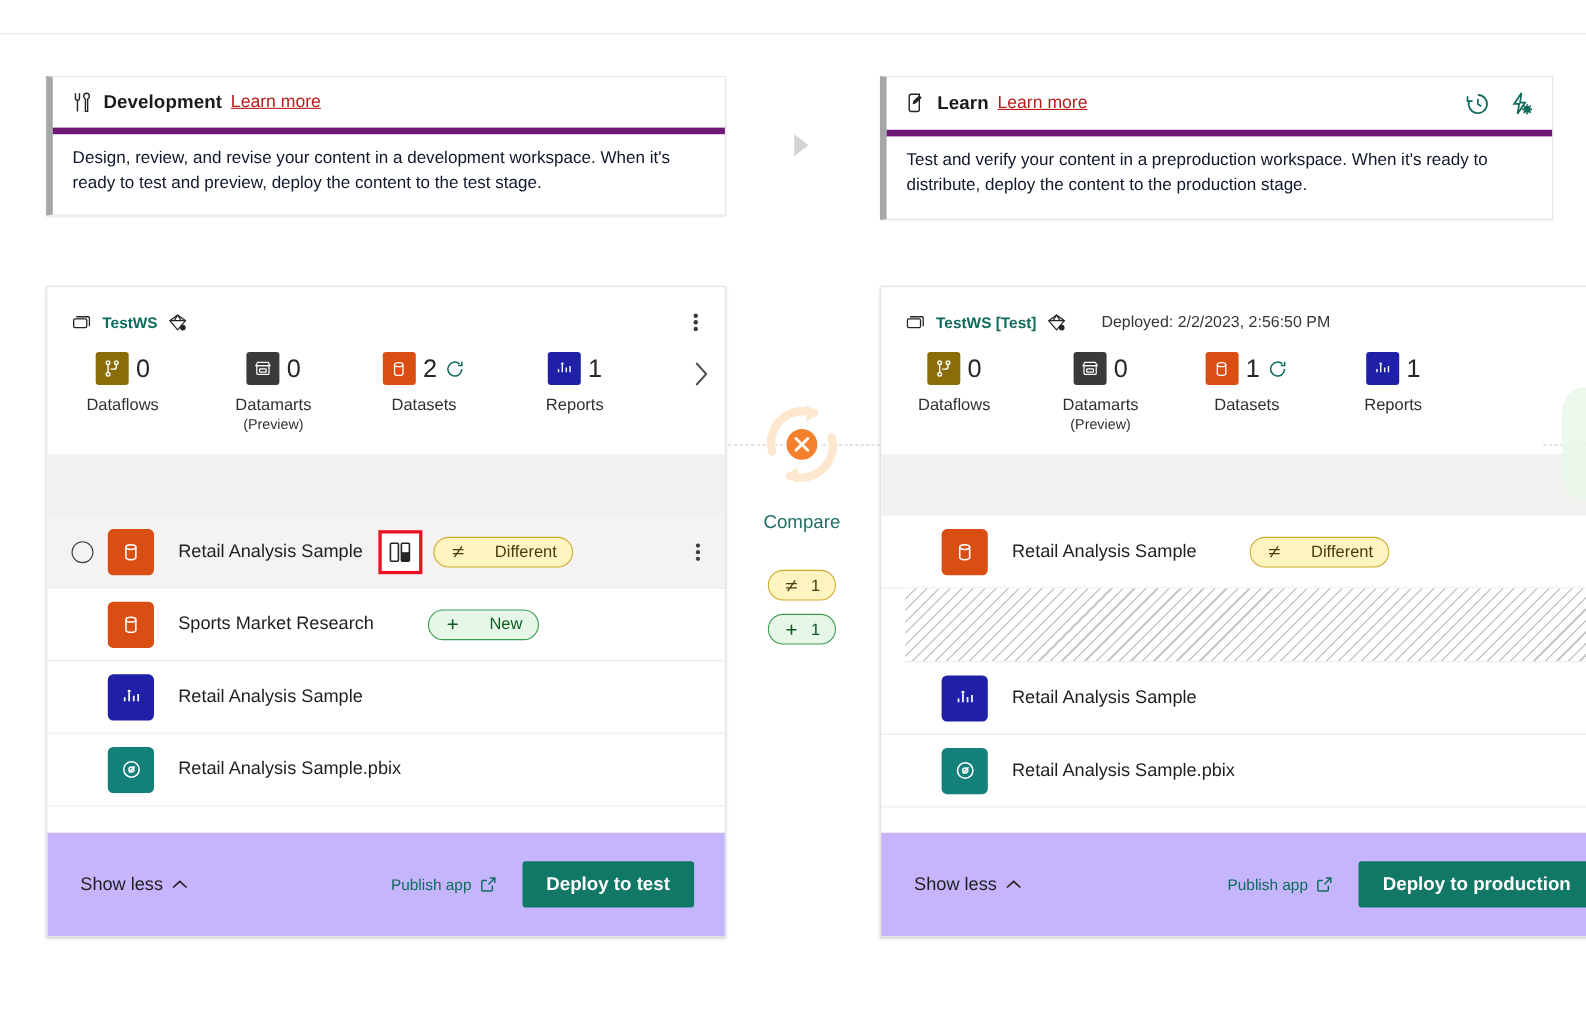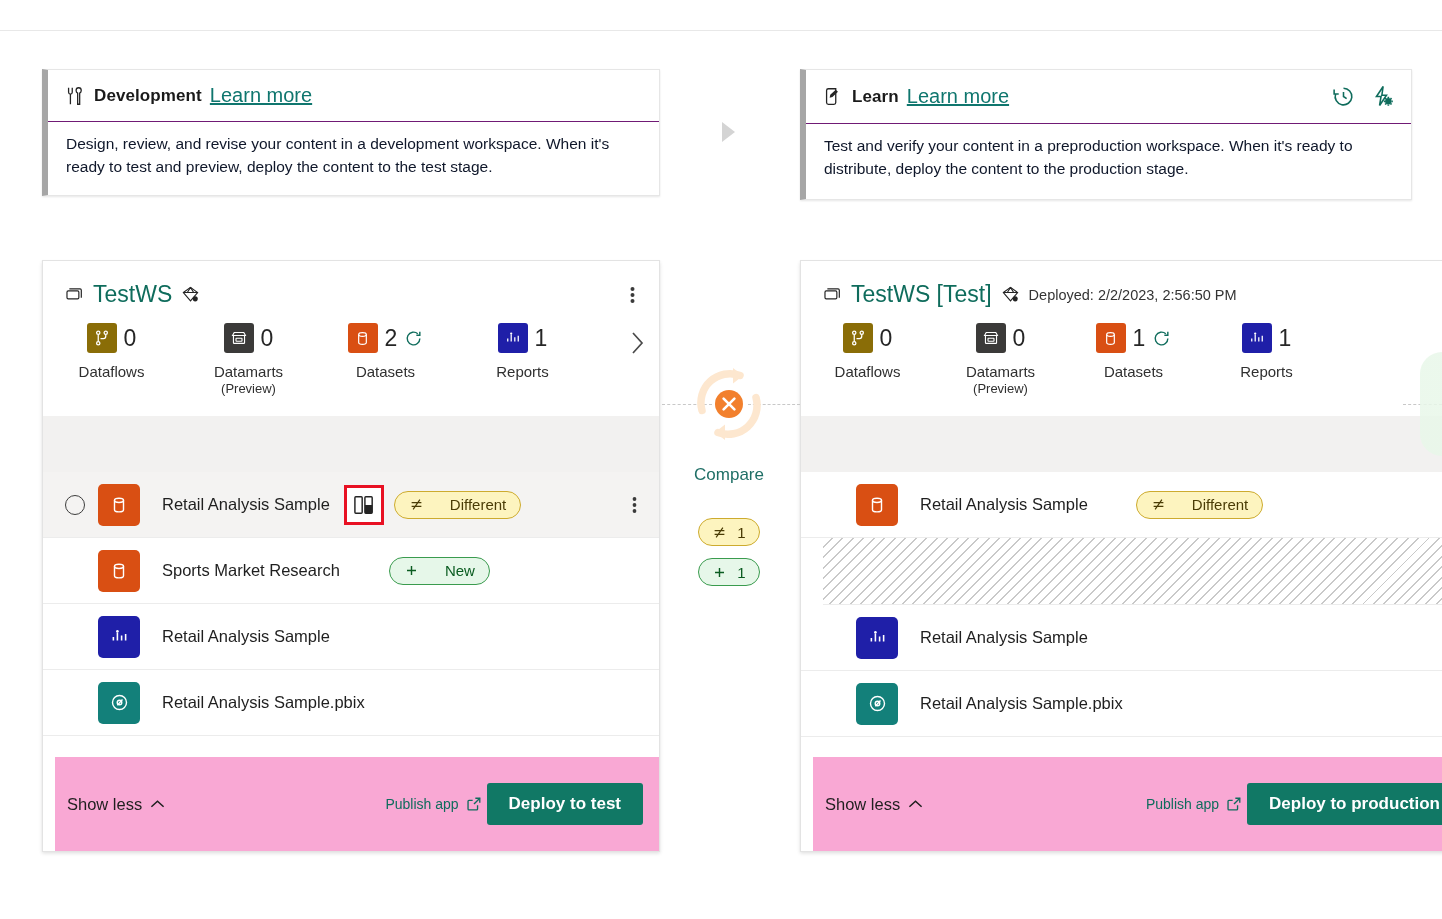--- a/index.html
+++ b/index.html
@@ -21,25 +21,25 @@
     background:#fff;
     border:1px solid #e6e6e6;
     border-left:6px solid #a6a6a6;
     box-shadow:0 1px 2px rgba(0,0,0,.10);
     box-sizing:border-box;
   }
   #stage-dev{left:42px;top:69px;width:618px;height:127px;}
   #stage-test{left:800px;top:69px;width:612px;height:131px;}
   .stage-head{
     height:52px;display:flex;align-items:center;gap:8px;
-    padding:0 16px;border-bottom:1px solid #701a75;box-sizing:border-box;
+    padding:0 16px;border-bottom:6px solid #701a75;box-sizing:border-box;
   }
   #stage-test .stage-head{height:54px;}
   .stage-title{font-size:17px;font-weight:bold;color:#1a1a1a;letter-spacing:.1px;}
-  .learn-more{font-size:20px;color:#0f766e;text-decoration:underline;cursor:pointer;}
+  .learn-more{font-size:16px;color:#b91c1c;text-decoration:underline;cursor:pointer;}
   .stage-desc{
     padding:10px 20px 0 18px;font-size:15.5px;line-height:23px;color:#0f172a;
   }
   .stage-head-actions{margin-left:auto;display:flex;align-items:center;gap:14px;}
   .ico-btn{cursor:pointer;display:flex;align-items:center;}
 
   .flow-arrow{
     position:absolute;left:722px;top:122px;width:0;height:0;
     border-top:10px solid transparent;border-bottom:10px solid transparent;
     border-left:13px solid #d4d4d4;
@@ -48,22 +48,22 @@
   
   .ws-card{
     position:absolute;background:#fff;border:1px solid #e3e3e3;
     box-shadow:0 1.6px 3.6px rgba(0,0,0,.13),0 .3px .9px rgba(0,0,0,.10);
     box-sizing:border-box;overflow:hidden;
   }
   #ws-dev{left:42px;top:260px;width:618px;height:592px;}
   #ws-test{left:800px;top:260px;width:679px;height:592px;}
 
   .ws-head{display:flex;align-items:center;padding:20px 18px 0 22px;gap:9px;}
-  .ws-name{font-size:23px;font-weight:normal;color:#0f6c5c;}
-  .ws-deployed{font-size:14.5px;color:#343434;margin-left:0;}
+  .ws-name{font-size:14px;font-weight:bold;color:#0f6c5c;}
+  .ws-deployed{font-size:14.5px;color:#343434;margin-left:22px;}
   .kebab{margin-left:auto;cursor:pointer;padding:2px 6px;}
 
   .stats{display:flex;align-items:flex-start;padding:14px 0 0 0;position:relative;}
   .stat{width:137px;display:flex;flex-direction:column;align-items:center;cursor:pointer;}
   #ws-test .stat{width:133px;}
   .stat-top{display:flex;align-items:center;gap:7px;height:32px;}
   .stat-badge{
     width:30px;height:30px;border-radius:3px;display:flex;align-items:center;
     justify-content:center;color:#fff;
   }
@@ -109,31 +109,31 @@
   .pill-left-gap{margin-left:10px;}
 
   .hatch-row{
     height:66px;
     background:repeating-linear-gradient(135deg,#ffffff 0 6px,#c9c9c9 6px 7.4px);
     border-bottom:1px solid #ececec;
     margin:0 22px;
   }
 
   .ws-foot{
-    position:absolute;left:12px;bottom:0;width:100%;height:94px;
-    display:flex;align-items:center;padding:0 28px 0 12px;box-sizing:border-box;
-    background:#f9a8d4;
+    position:absolute;left:0;bottom:0;width:100%;height:94px;
+    display:flex;align-items:center;padding:0 28px 0 30px;box-sizing:border-box;
+    background:#c4b5fd;
   }
   .show-less{font-size:16.5px;color:#1f1f1f;cursor:pointer;display:flex;align-items:center;gap:8px;}
   .publish-app{
     margin-left:auto;font-size:14px;color:#0f6c5c;cursor:pointer;
     display:flex;align-items:center;gap:7px;
   }
   .deploy-btn{
-    margin-left:5px;background:#117865;color:#fff;border:none;
+    margin-left:23px;background:#117865;color:#fff;border:none;
     font-family:"Liberation Sans", sans-serif;
     font-size:17px;font-weight:bold;padding:0 22px;height:42px;border-radius:3px;cursor:pointer;
     white-space:nowrap;
   }
 
   
   .dash-left{
     position:absolute;left:662px;top:404px;width:50px;height:0;
     border-top:1.6px dashed #c8c8c8;
   }

